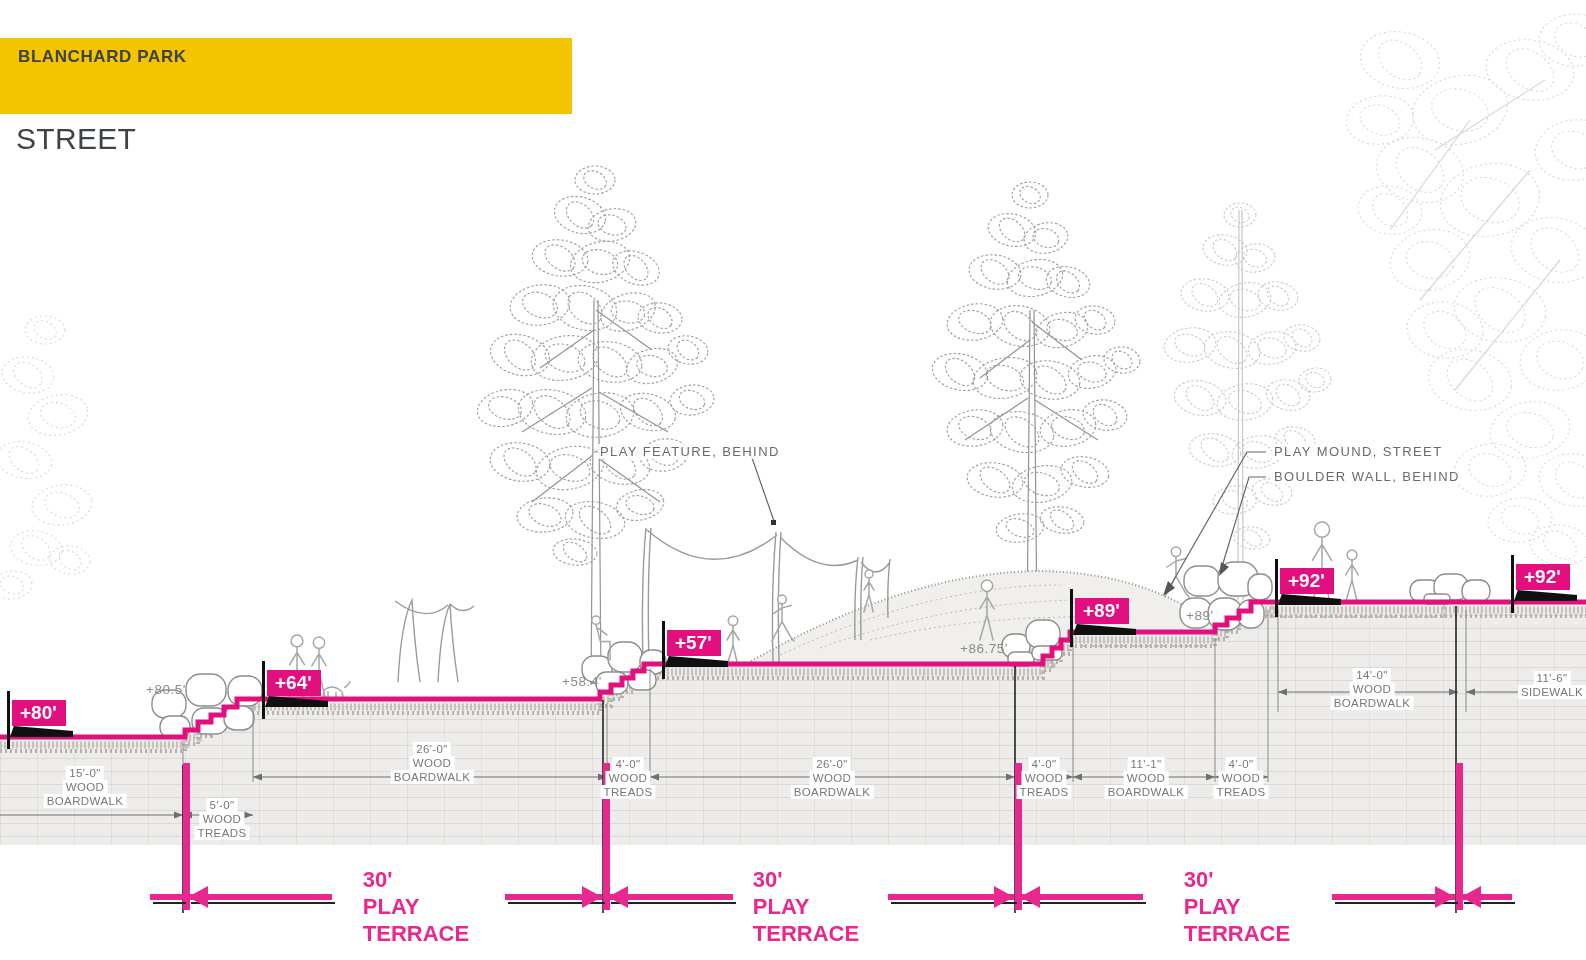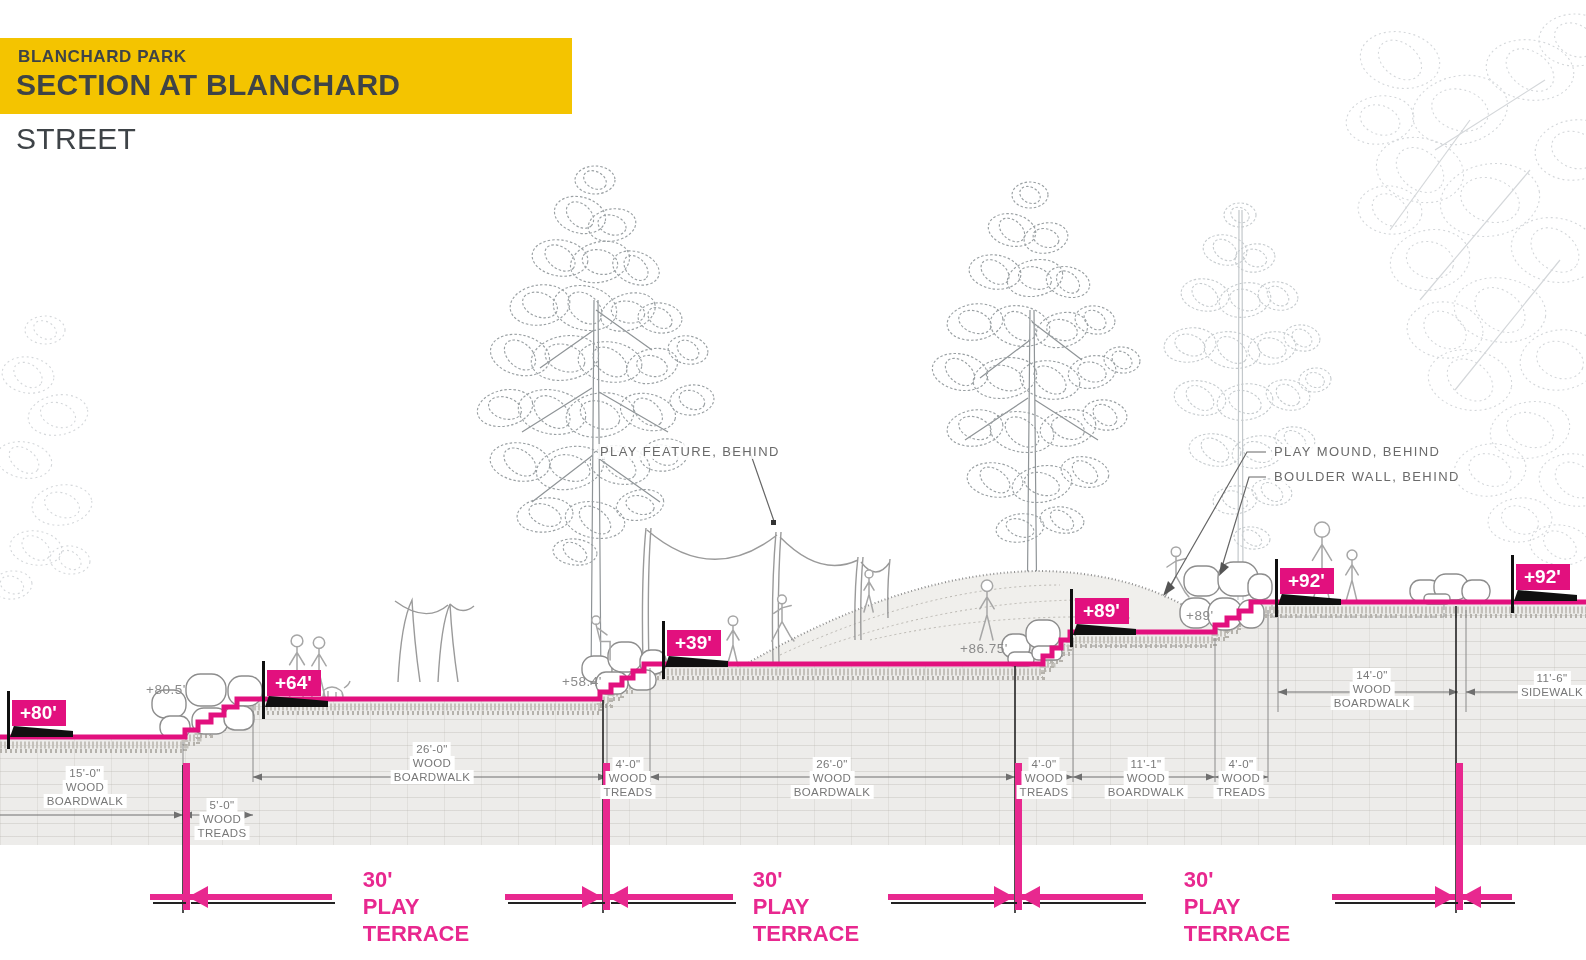--- a/index.html
+++ b/index.html
@@ -389,37 +389,36 @@
       <rect x="1332" y="894" width="123" height="6" fill="#E8288F"></rect>
       <polygon points="1455,897 1435,886 1435,908" fill="#E8288F"></polygon>
       <line x1="1464" y1="903" x2="1515" y2="903" stroke="#222" stroke-width="2"></line>
       <rect x="1461" y="894" width="51" height="6" fill="#E8288F"></rect>
       <polygon points="1461,897 1481,886 1481,908" fill="#E8288F"></polygon>
     </svg>
 
   <div id="titleblock">
     <div class="yellowbar"></div>
     <div class="t-park">BLANCHARD PARK</div>
-    <div class="t-line1">SECTION AT BLANCHARD</div>
     <div class="t-line2">STREET</div>
   </div>
 
   <div class="flag" style="left:12px;top:700px">
     <div class="pole"></div>
     <div class="box">+80'</div>
     <div class="wedge"></div>
   </div>
   <div class="flag" style="left:267px;top:670px">
     <div class="pole"></div>
     <div class="box">+64'</div>
     <div class="wedge"></div>
   </div>
   <div class="flag" style="left:667px;top:630px">
     <div class="pole"></div>
-    <div class="box">+39'</div>
+    <div class="box">+57'</div>
     <div class="wedge"></div>
   </div>
   <div class="flag" style="left:1075px;top:598px">
     <div class="pole"></div>
     <div class="box">+89'</div>
     <div class="wedge"></div>
   </div>
   <div class="flag" style="left:1280px;top:568px">
     <div class="pole"></div>
     <div class="box">+92'</div>
@@ -430,21 +429,21 @@
     <div class="box">+92'</div>
     <div class="wedge"></div>
   </div>
 
   <div class="spot" style="left:146px;top:682px">+80.5'</div>
   <div class="spot" style="left:562px;top:674px">+58.4'</div>
   <div class="spot" style="left:960px;top:641px">+86.75'</div>
   <div class="spot" style="left:1186px;top:608px">+89'</div>
 
   <div class="ann" style="left:598px;top:444px">PLAY FEATURE, BEHIND</div>
-  <div class="ann" style="left:1272px;top:444px">PLAY MOUND, BEHIND</div>
+  <div class="ann" style="left:1272px;top:444px">PLAY MOUND, STREET</div>
   <div class="ann" style="left:1272px;top:469px">BOULDER WALL, BEHIND</div>
 
   <div class="dim" style="left:85px;top:766px">
     <span>15'-0"</span><br><span>WOOD</span><br><span>BOARDWALK</span></div>
   <div class="dim" style="left:222px;top:798px">
     <span>5'-0"</span><br><span>WOOD</span><br><span>TREADS</span></div>
   <div class="dim" style="left:432px;top:742px">
     <span>26'-0"</span><br><span>WOOD</span><br><span>BOARDWALK</span></div>
   <div class="dim" style="left:628px;top:757px">
     <span>4'-0"</span><br><span>WOOD</span><br><span>TREADS</span></div>

